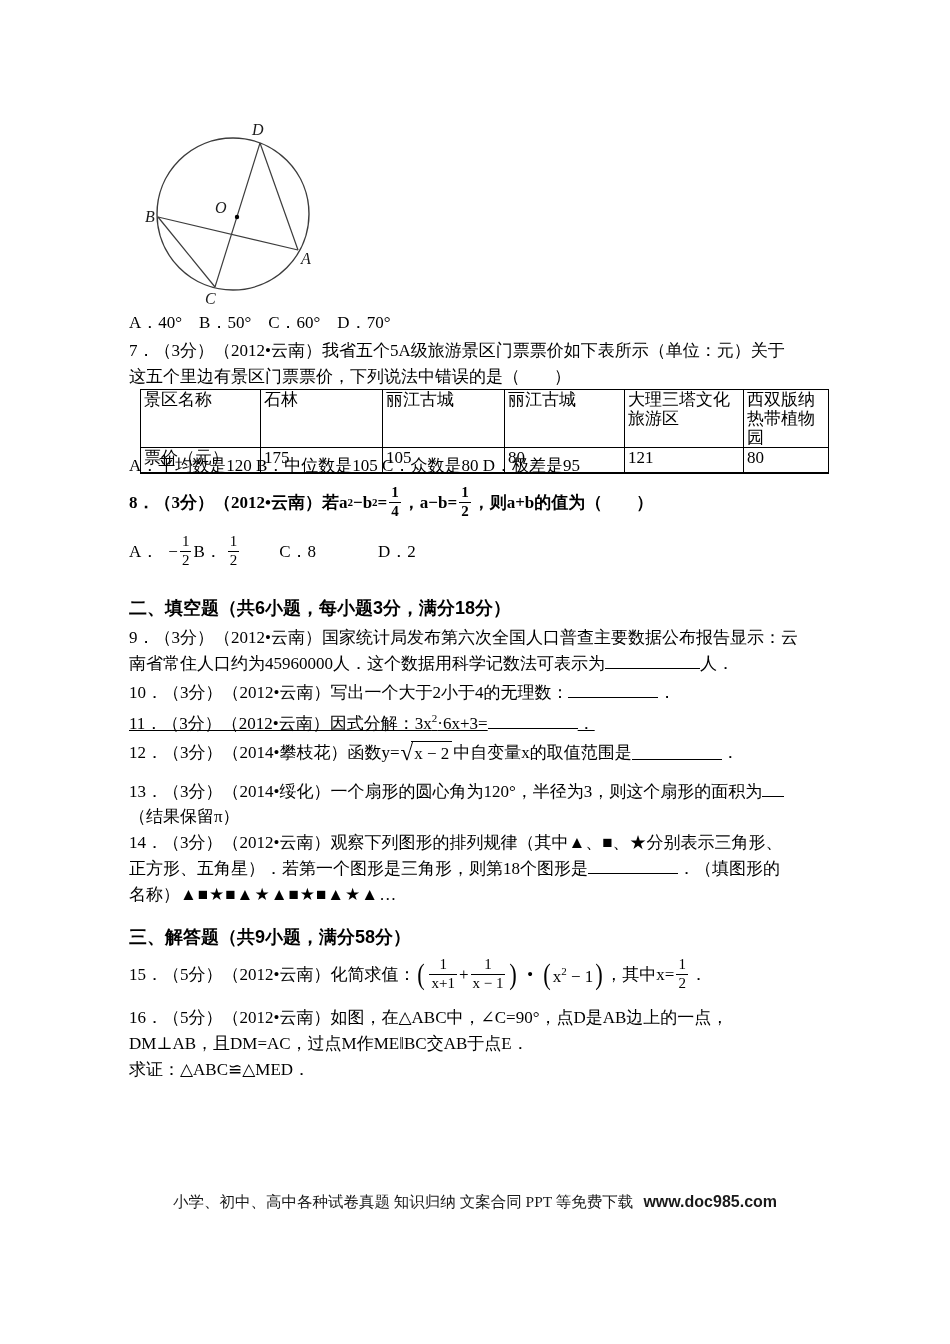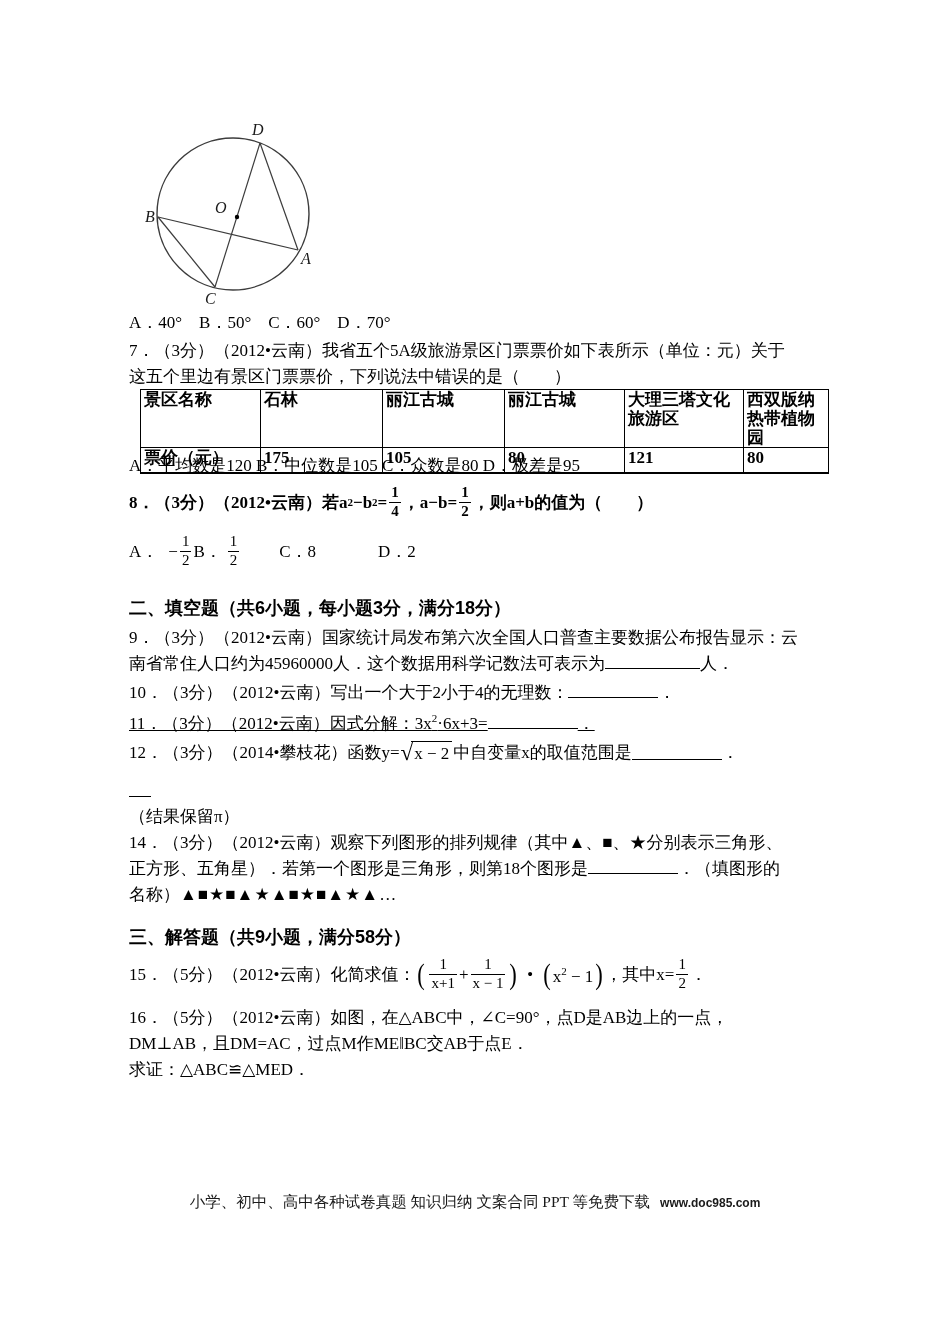--- a/index.html
+++ b/index.html
@@ -18,27 +18,27 @@
   .blank{display:inline-block;width:90px;border-bottom:1px solid #000;height:15px;vertical-align:baseline;}
   .blank.short{width:22px;}
   .blank.w95{width:95px;}
   .bigp{font-size:30px;font-weight:400;line-height:1;transform:scaleX(.75);margin:0 1px;}
   .dotop{font-size:15px;font-weight:bold;margin:0 8px;}
   .sqrt{display:inline-flex;align-items:flex-start;margin:0 1px;}
   .radsign{font-size:23px;line-height:1;margin-right:-2px;}
   .radicand{border-top:1.6px solid #000;padding:1px 3px 0 3px;}
   table.prices{
     position:absolute;left:140px;top:389px;border-collapse:collapse;
-    table-layout:fixed;width:689px;font-size:17px;font-weight:bold;
+    table-layout:fixed;width:689px;font-size:17px;
   }
   table.prices td{border:1px solid #000;padding:0 3px;vertical-align:top;line-height:19px;}
   table.prices tr.hdr td{height:39px;}
   table.prices tr.val td{height:24px;border-bottom:2px solid #000;}
   .footer{position:absolute;left:0;top:1192px;width:950px;text-align:center;font-size:15.5px;color:#1a1a1a;}
-  .footer .url{font-family:"Liberation Sans","DejaVu Sans",sans-serif;font-weight:600;margin-left:10px;font-size:12px;}
+  .footer .url{font-family:"Liberation Sans","DejaVu Sans",sans-serif;font-weight:600;margin-left:10px;font-size:16px;}
   svg text{font-family:"Liberation Serif","DejaVu Serif",serif;font-style:italic;font-size:16px;fill:#1a1a1a;}
 </style>
 </head>
 <body>
 
 <div class="page">
 
   <svg style="position:absolute;left:145px;top:118px;" width="210" height="195" viewBox="0 0 210 195">
     <circle cx="88" cy="96" r="76" fill="none" stroke="#3c3c3c" stroke-width="1.4"></circle>
     <line x1="115" y1="25" x2="70" y2="169" stroke="#3c3c3c" stroke-width="1.2"></line>
@@ -135,21 +135,21 @@
       <span class="sqrt">
         <span class="radsign">√</span>
         <span class="radicand">x − 2</span>
       </span>
       <span>中自变量x的取值范围是</span>
       <span class="blank"></span>
       <span>．</span>
   </div>
 
   <div class="row" style="top:781px;">
-    <span class="blank short"></span>
+    <span>13．（3分）（2014•绥化）一个扇形的圆心角为120°，半径为3，则这个扇形的面积为</span><span class="blank short"></span>
   </div>
   <div class="row" style="top:806px;">（结果保留π）</div>
 
   <div class="row" style="top:832px;">14．（3分）（2012•云南）观察下列图形的排列规律（其中▲、■、★分别表示三角形、</div>
   <div class="row" style="top:858px;">
     <span>正方形、五角星）．若第一个图形是三角形，则第18个图形是</span><span class="blank"></span><span>．（填图形的</span>
   </div>
   <div class="row" style="top:884px;text-align:center;">
     <span>名称）</span><span style="letter-spacing:1px;">▲■★■▲★▲■★■▲★▲…</span>
   </div>

